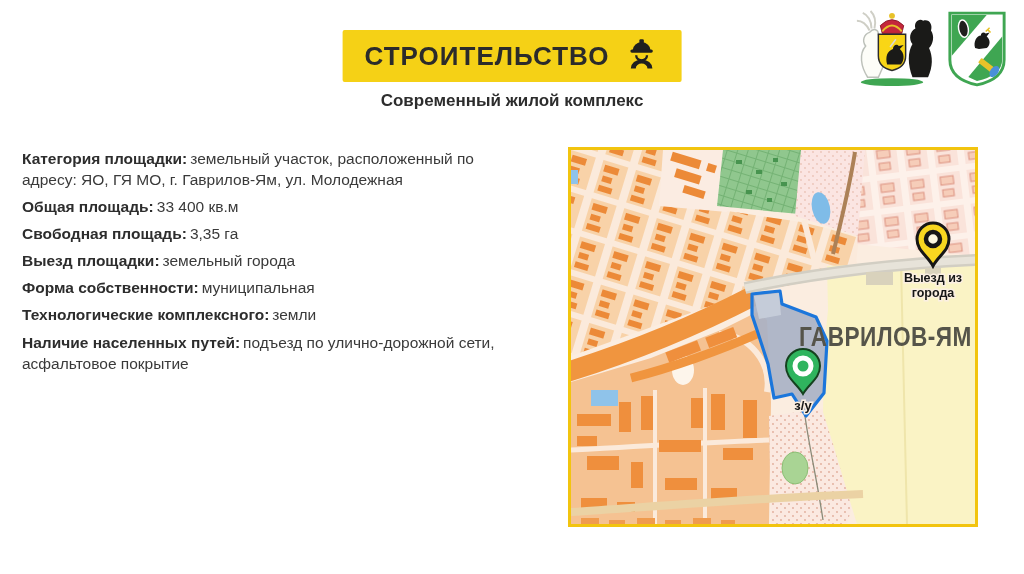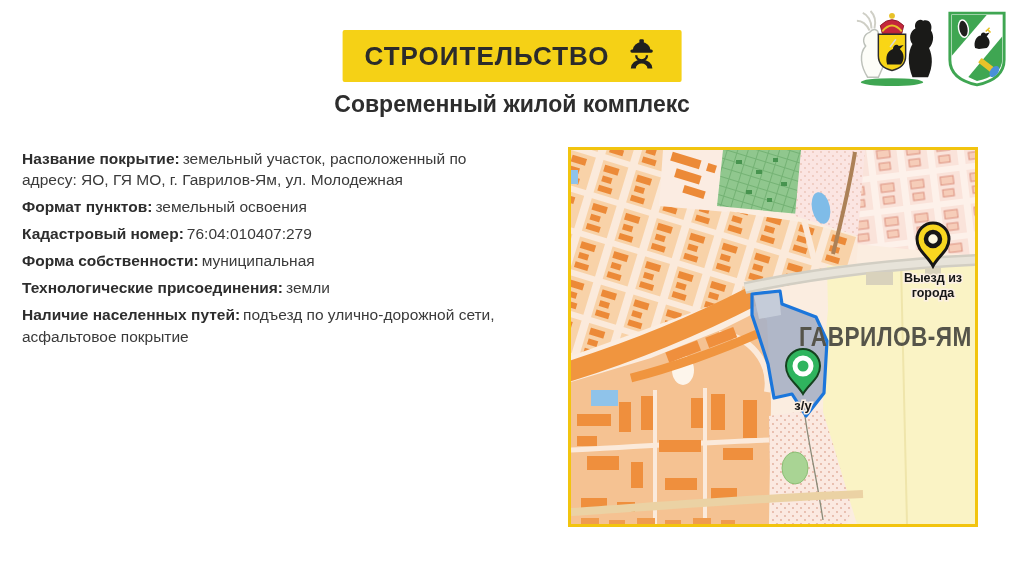--- a/index.html
+++ b/index.html
@@ -3,21 +3,21 @@
 <meta charset="utf-8">
 <style>
   html,body{margin:0;padding:0}
   body{width:1024px;height:574px;background:#FFFFFF;position:relative;overflow:hidden;
        font-family:"Liberation Sans",sans-serif;color:#333}
   .badge{position:absolute;top:30px;left:50%;transform:translateX(-50%);
          background:#F5D116;border-radius:2px;padding:8px 22px;
          display:flex;align-items:center;gap:14px}
   .badge-label{font-size:26px;font-weight:bold;color:#2B2B2B;letter-spacing:1px;white-space:nowrap}
   .page-title{position:absolute;top:91px;left:0;width:100%;text-align:center;
-              font-size:23px;font-weight:bold;color:#2D2D2D}
+              font-size:17px;font-weight:bold;color:#2D2D2D}
   .emblems{position:absolute;top:9px;right:16px;display:flex;gap:10px;align-items:flex-start}
   .details{position:absolute;left:22px;top:148px;width:498px}
   .details p{margin:0 0 6px 0;font-size:15.5px;line-height:1.36;color:#3A3A3A}
   .details b{color:#2D2D2D;margin-right:3px}
   .map-frame{position:absolute;left:568px;top:147px;width:410px;height:380px;
              border:3px solid #F2C40F;box-sizing:border-box;background:#FBEDE0}
   svg text{font-family:"Liberation Sans",sans-serif}
   .pin-label{font-weight:bold;fill:#161616;paint-order:stroke;stroke:#FBEFE2;stroke-width:3px;text-anchor:middle}
   .city-label{font-weight:bold;fill:#55544A;letter-spacing:.5px}
 </style>
@@ -66,25 +66,26 @@
         <rect x="33" y="55" width="17" height="6" rx="1" fill="#E8C229"></rect>
         <ellipse cx="52" cy="58" rx="4" ry="6.5" fill="#4A90D9"></ellipse>
       </g>
     </svg>
   </span>
 </div>
 
 <div class="page-title">Современный жилой комплекс</div>
 
 <div class="details">
-  <p><b>Название покрытие:</b><span>земельный участок, расположенный по адресу: ЯО, ГЯ МО, г. Гаврилов-Ям, ул. Молодежная</span></p>
-  <p><b>Формат пунктов:</b><span>земельный освоения</span></p>
-  <p><b>Кадастровый номер:</b><span>76:04:010407:279</span></p>
+  <p><b>Категория площадки:</b><span>земельный участок, расположенный по адресу: ЯО, ГЯ МО, г. Гаврилов-Ям, ул. Молодежная</span></p>
+  <p><b>Общая площадь:</b><span>33 400 кв.м</span></p>
+  <p><b>Свободная площадь:</b><span>3,35 га</span></p>
+  <p><b>Выезд площадки:</b><span>земельный города</span></p>
   <p><b>Форма собственности:</b><span>муниципальная</span></p>
-  <p><b>Технологические присоединения:</b><span>земли</span></p>
+  <p><b>Технологические комплексного:</b><span>земли</span></p>
   <p><b>Наличие населенных путей:</b><span>подъезд по улично-дорожной сети, асфальтовое покрытие</span></p>
 </div>
 
 <div class="map-frame">
   <svg width="404" height="374" viewBox="0 0 404 374">
     <defs>
       <pattern id="pTL" width="34" height="40" patternUnits="userSpaceOnUse" patternTransform="rotate(17)">
         <rect width="34" height="40" fill="#F8D2A8"></rect>
         <rect x="26" width="8" height="40" fill="#FBEADB"></rect>
         <rect y="34" width="34" height="6" fill="#FBEADB"></rect>

